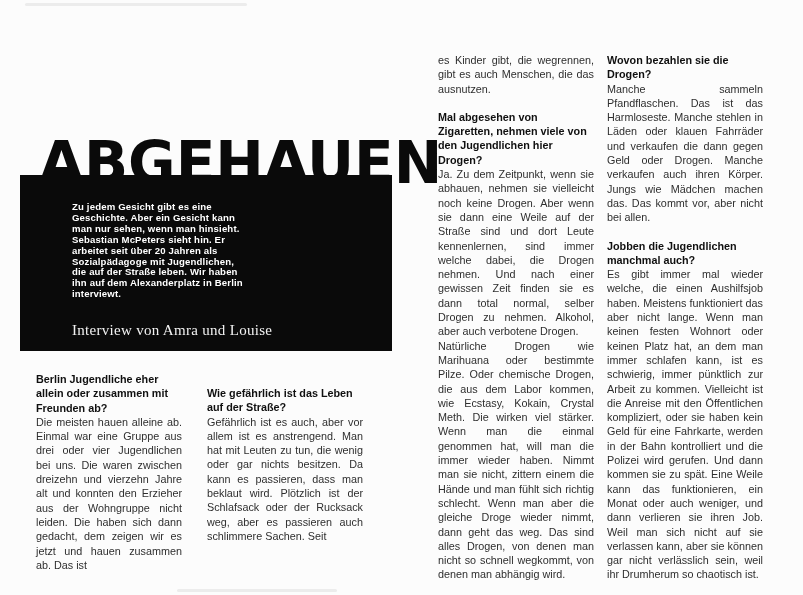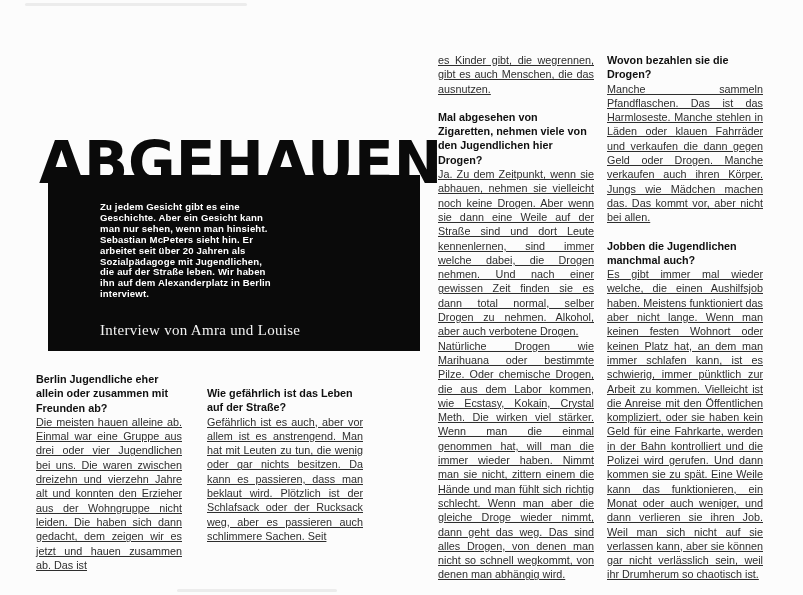--- a/index.html
+++ b/index.html
@@ -17,21 +17,20 @@
   .headline{
     position:absolute;left:39px;top:134px;
     font-family:"DejaVu Sans",sans-serif;
     font-weight:bold;font-size:58px;line-height:1;
     letter-spacing:0px;color:#0a0a0a;white-space:nowrap;text-align:center;
   }
 
   .intro-box{
     position:absolute;left:20px;top:175px;width:372px;height:176px;
     background:#0a0a0a;
-    margin-left:28px;
   }
   .intro-text{
     position:absolute;left:52px;top:27px;width:174px;
     color:#ffffff;font-size:9.6px;line-height:10.9px;
     font-weight:bold;letter-spacing:0.15px;text-align:left;
   }
   .byline{
     position:absolute;left:52px;top:147px;width:220px;
     color:#f2f2f2;font-family:"Liberation Serif",serif;
     font-size:15px;letter-spacing:0.3px;
@@ -46,21 +45,21 @@
   #col-2{left:207px;top:372px;width:156px;}
   #col-3{left:438px;top:53px;width:156px;}
   #col-4{left:607px;top:53px;width:156px;}
 
   .qa-question{
     font-weight:bold;color:#101010;text-align:left;
     margin:14px 0 0 0;
   }
   .qa-question.first{margin-top:0;}
   .qa-body{
-    margin:0;text-align:justify;text-decoration:underline;
+    margin:0;text-align:justify;
   }
   .qa-body.first{margin-top:0;}
 </style>
 </head>
 <body>
 
 <div class="page">
 
   <div id="top-edge" class="edge-line"></div>
 

